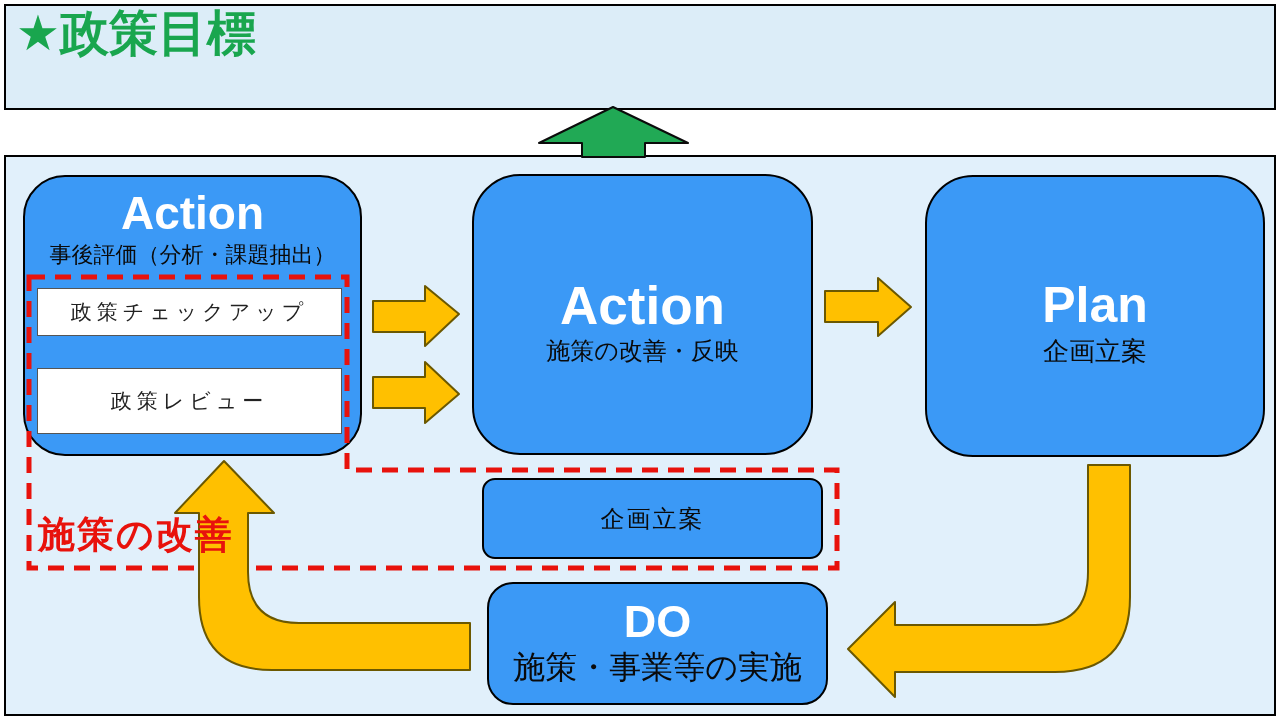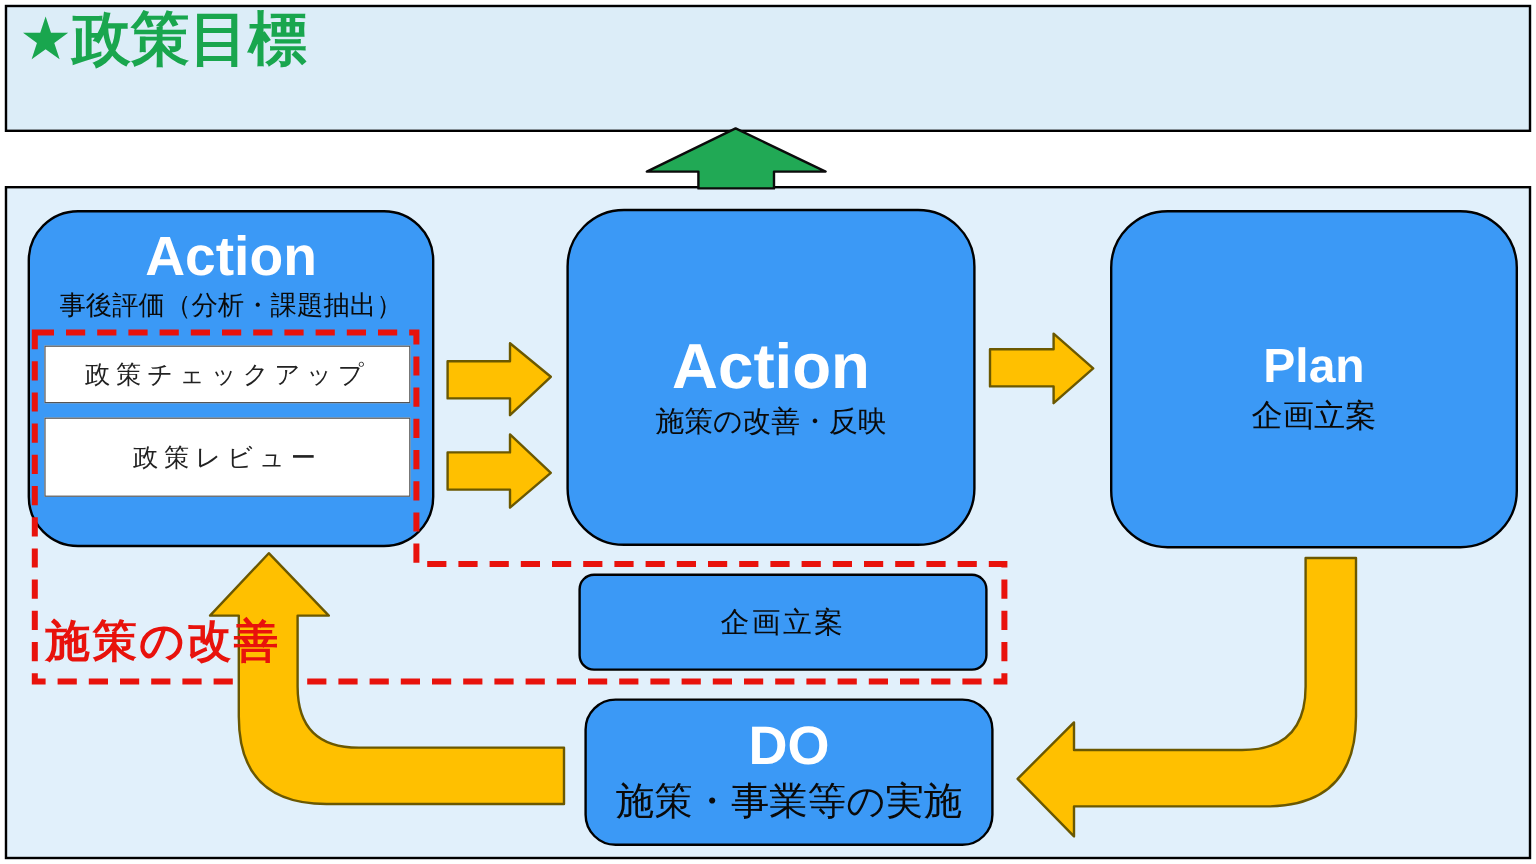--- a/index.html
+++ b/index.html
@@ -46,37 +46,37 @@
 
   .check-box{left:23px;top:175px;width:339px;height:281px;border-radius:42px;padding-top:12px;}
   .check-box .box-title{font-size:46px;}
   .check-box .box-sub{font-size:22px;margin-top:3px;font-family:Liberation Serif, serif;}
 
   .action-box{left:472px;top:174px;width:341px;height:281px;border-radius:48px;justify-content:center;padding-top:16px;}
   .action-box .box-title{font-size:53px;}
   .action-box .box-sub{font-size:24px;margin-top:2px;}
 
   .plan-box{left:925px;top:175px;width:340px;height:282px;border-radius:48px;justify-content:center;padding-top:16px;}
-  .plan-box .box-title{font-size:40px;}
+  .plan-box .box-title{font-size:50px;}
   .plan-box .box-sub{font-size:26px;margin-top:3px;}
 
   .pre-eval-box{left:482px;top:478px;width:341px;height:81px;border-radius:13px;justify-content:center;}
   .pre-eval-box .box-sub{font-size:24px;letter-spacing:2px;}
 
   .do-box{left:487px;top:582px;width:341px;height:123px;border-radius:26px;justify-content:center;padding-top:1px;}
   .do-box .box-title{font-size:45px;}
   .do-box .box-sub{font-size:32px;margin-top:1px;}
 
   .white-item{
     position:absolute;left:37px;width:305px;background:#fff;border:1px solid #555;
     display:flex;align-items:center;justify-content:center;z-index:3;
     font-size:21px;letter-spacing:5px;color:#222;font-weight:400;
   }
   .white-item.first{top:288px;height:48px;}
-  .white-item.second{top:348px;height:66px;font-family:Liberation Mono, monospace;}
+  .white-item.second{top:368px;height:66px;font-family:Liberation Mono, monospace;}
 
   .policy-eval-label{
     position:absolute;left:38px;top:510px;z-index:6;
     color:var(--dashed_red);font-size:37px;font-weight:bold;letter-spacing:2px;
   }
 
   svg.overlay{position:absolute;left:0;top:0;width:1280px;height:720px;z-index:5;pointer-events:none;}
   .dashed-outline{fill:none;stroke:var(--dashed_red);stroke-width:5;stroke-dasharray:16 10;}
   .yellow-arrow{fill:var(--arrow_yellow);stroke:var(--arrow_yellow_edge);stroke-width:2;stroke-linejoin:round;}
   .green-arrow{fill:var(--arrow_green);stroke:#0b0b0b;stroke-width:2;stroke-linejoin:round;}

